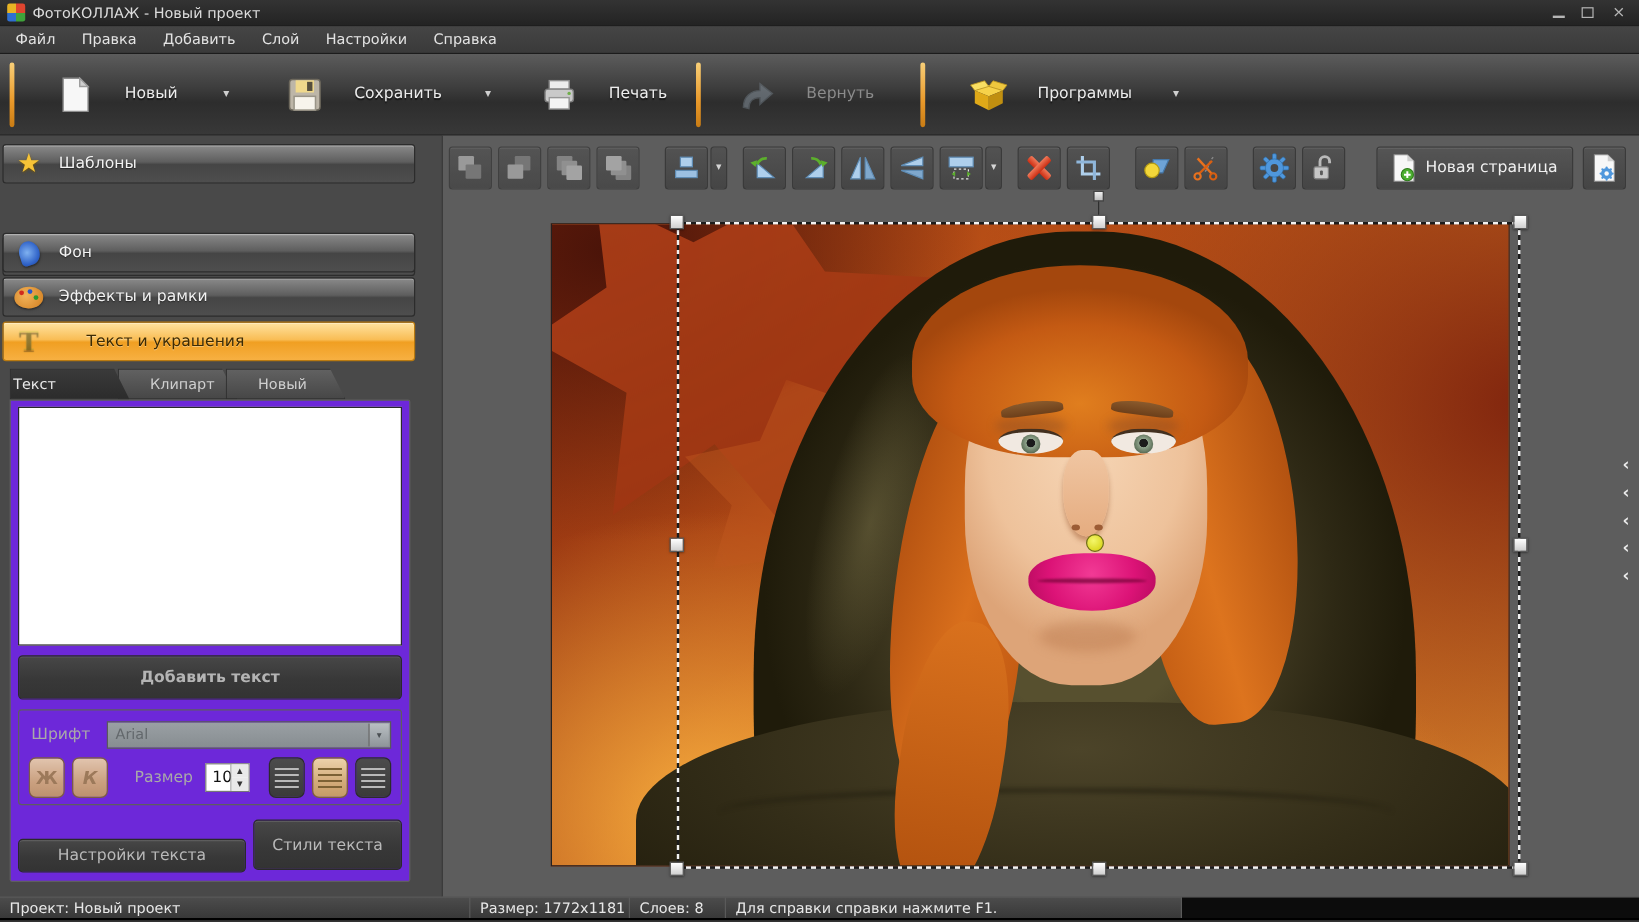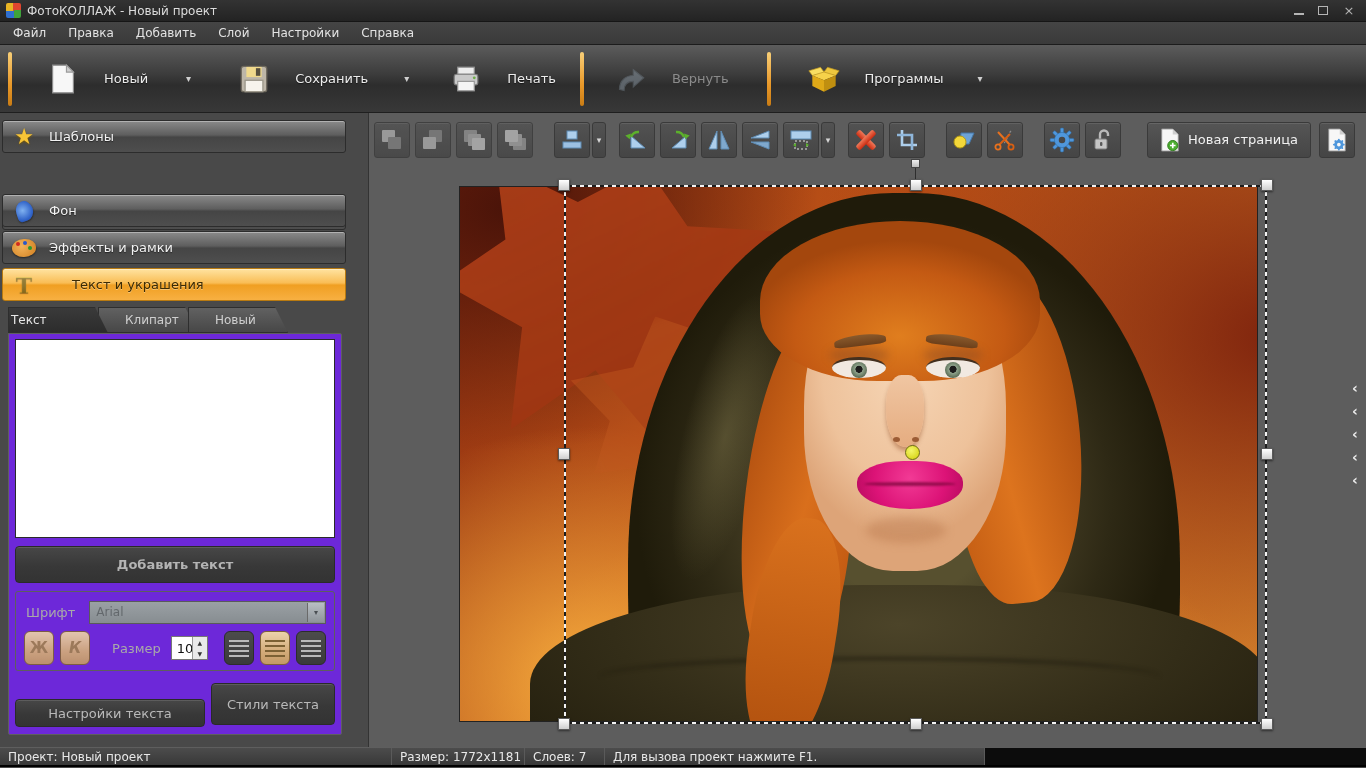--- a/index.html
+++ b/index.html
@@ -530,17 +530,17 @@
         <div>‹</div>
         <div>‹</div>
         <div>‹</div>
       </div>
     </div>
   </div>
 
   <div class="statusbar">
     <div class="sb sb1">Проект:  Новый проект</div>
     <div class="sb sb2">Размер:  1772x1181</div>
-    <div class="sb sb3">Слоев:  7</div>
-    <div class="sb sb4">Для вызова проект нажмите F1.</div>
+    <div class="sb sb3">Слоев:  8</div>
+    <div class="sb sb4">Для справки справки нажмите F1.</div>
     <div class="sb sb5"></div>
   </div>
 </div>
 
 </body></html>

